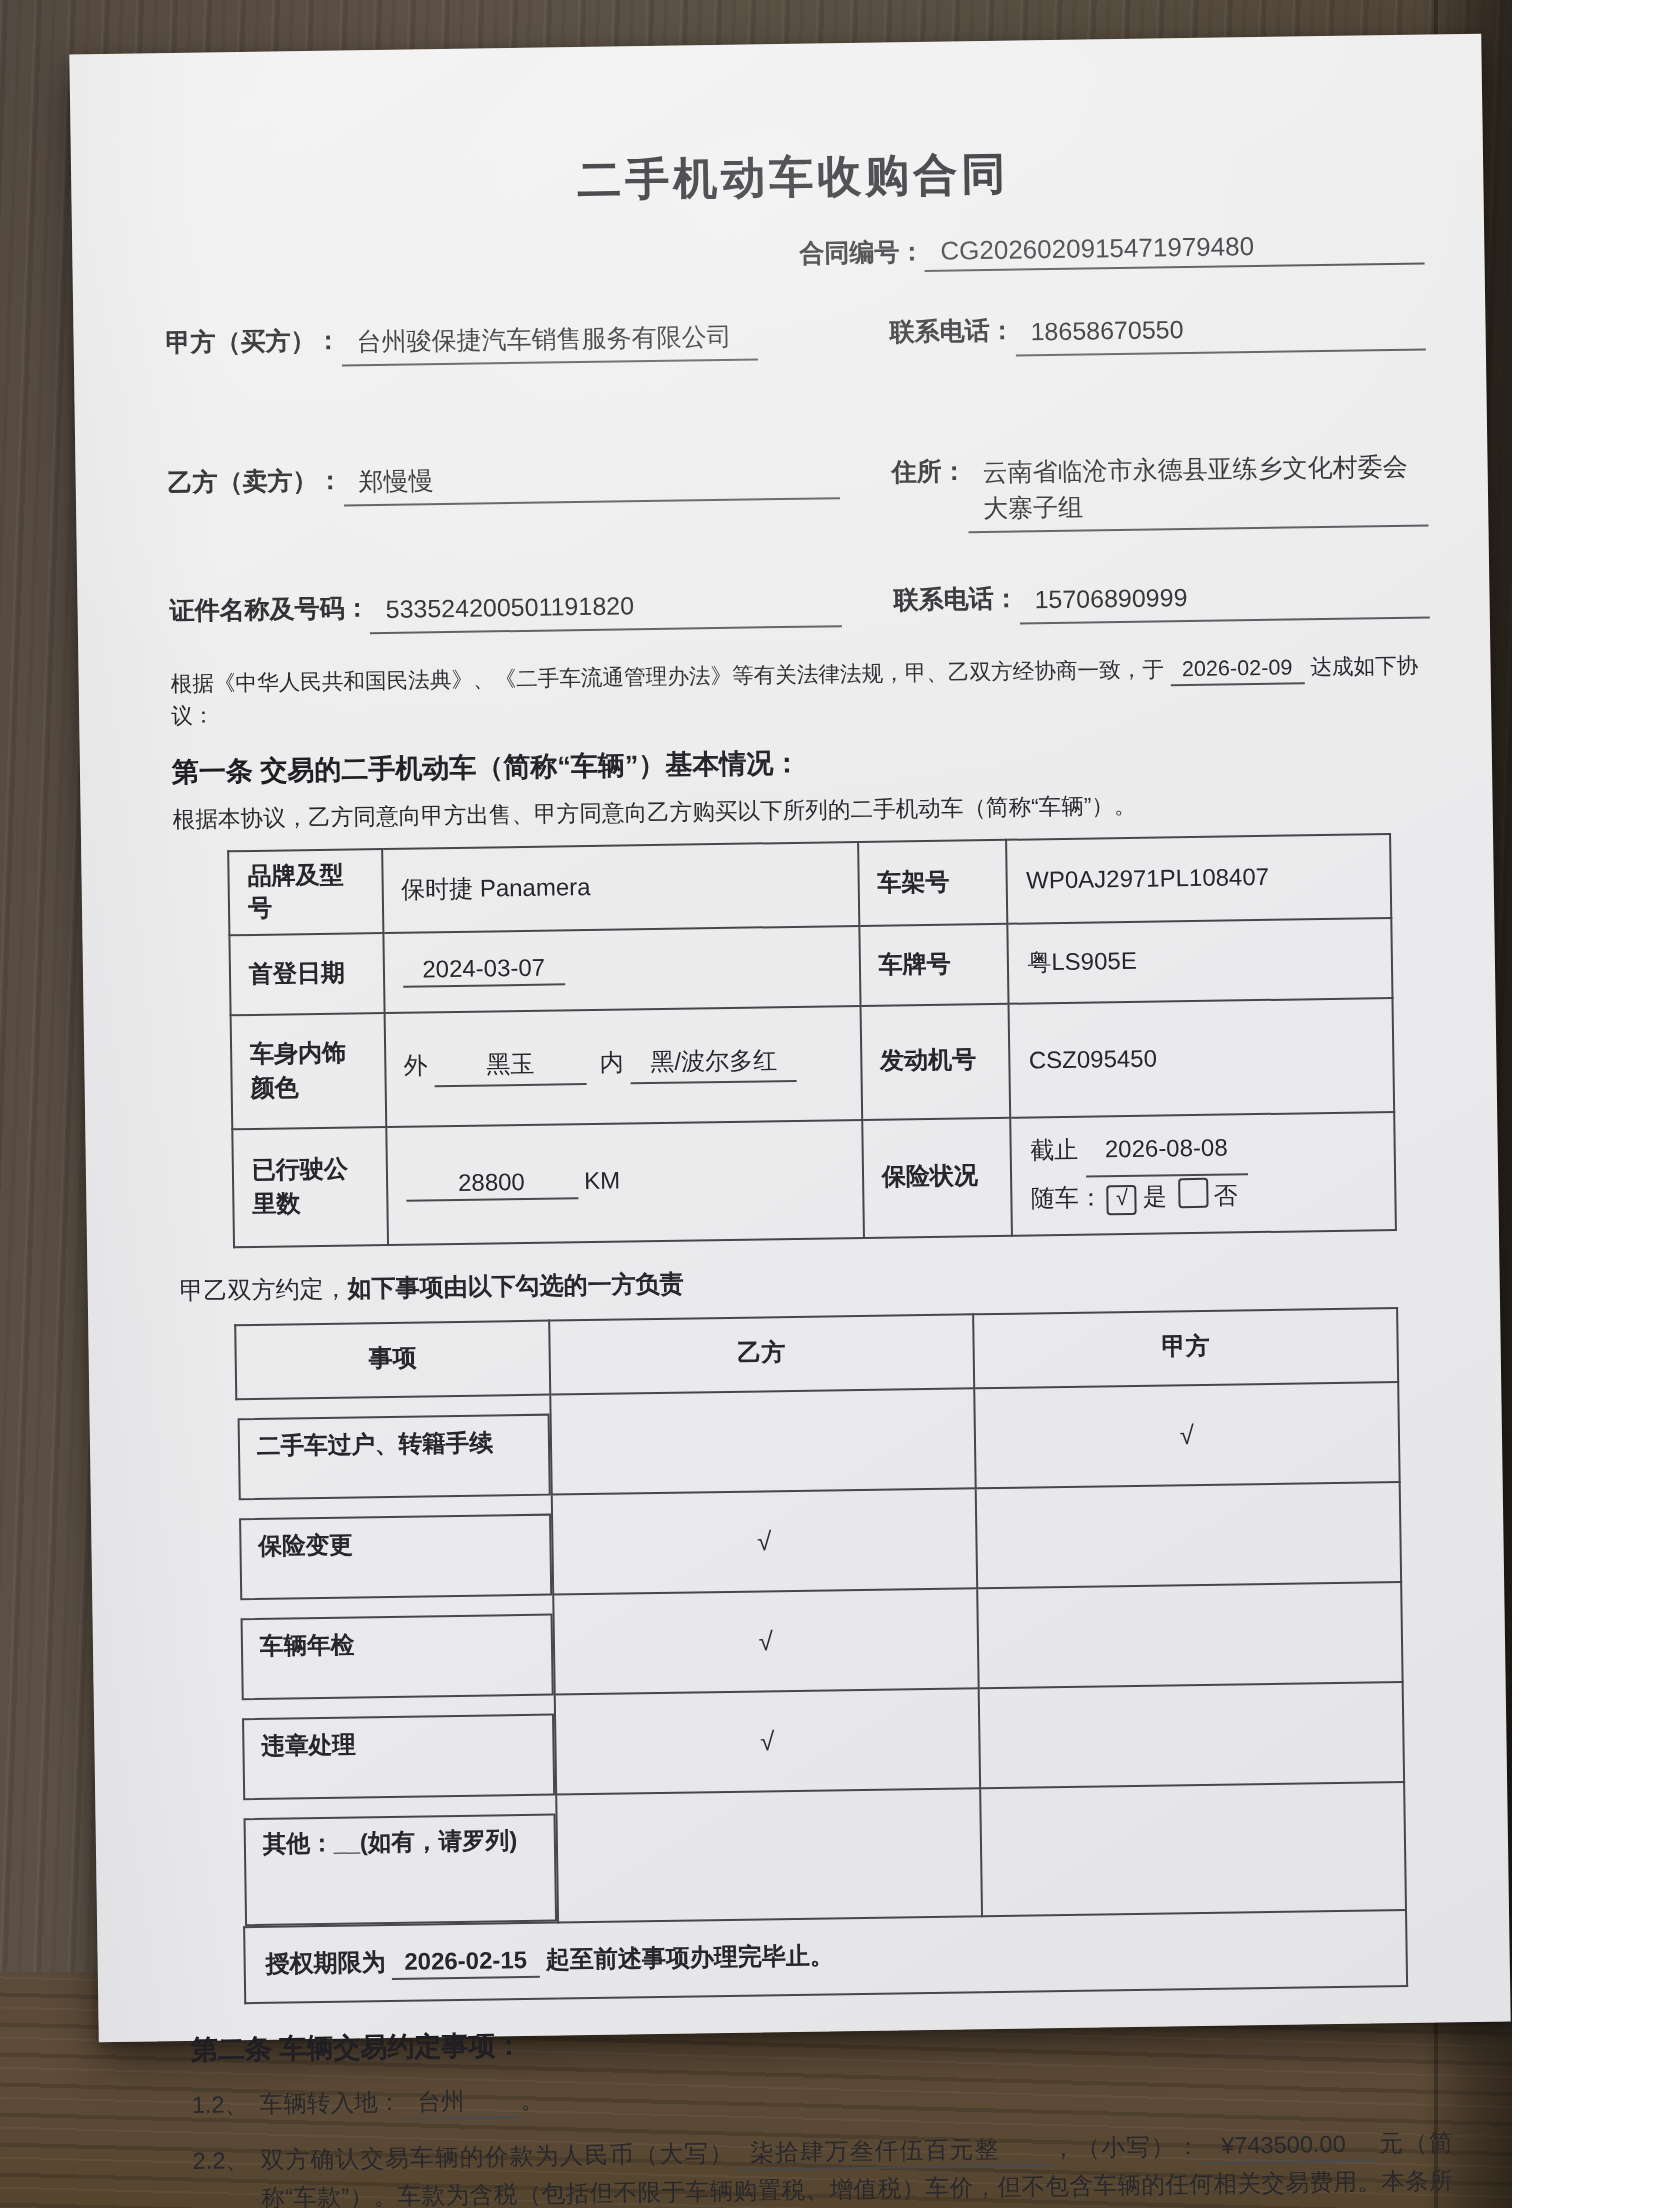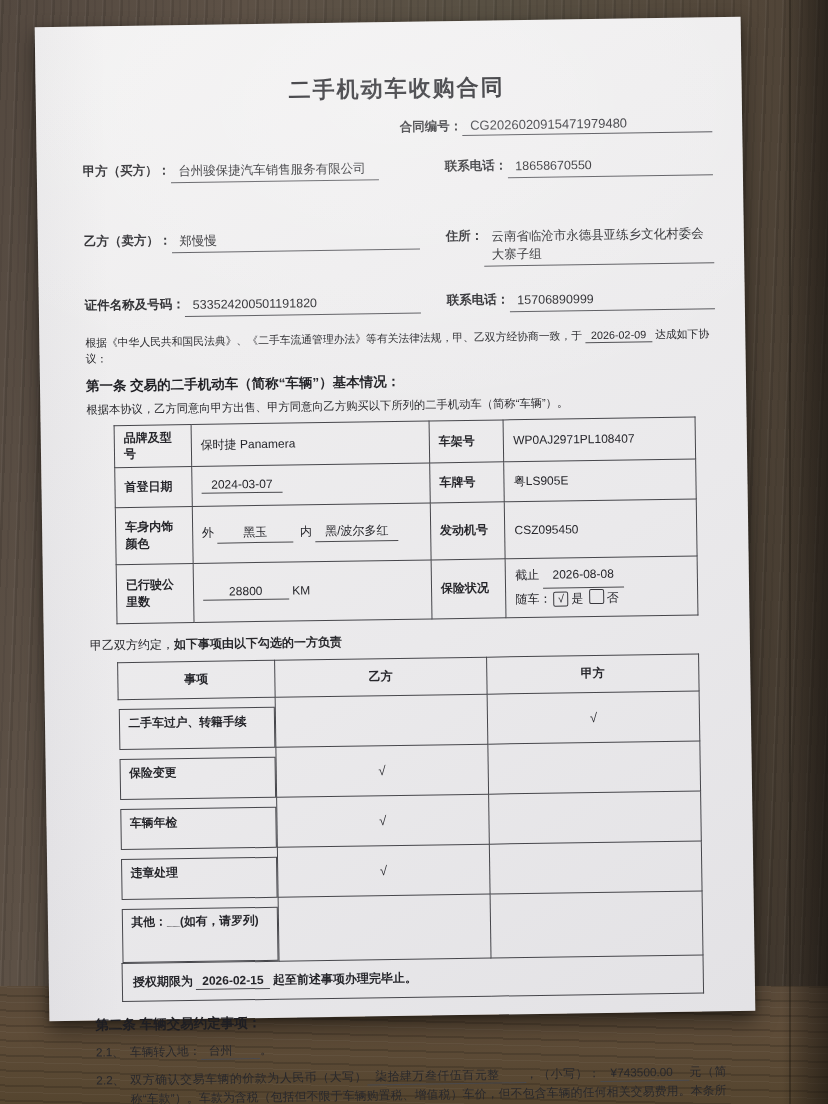--- a/index.html
+++ b/index.html
@@ -1,17 +1,17 @@
 <!DOCTYPE html>
 <html><head>
 <meta charset="utf-8">
 <style>
   html,body{margin:0;padding:0;}
   body{font-family:"Liberation Sans","DejaVu Sans",sans-serif;}
-  .scene{position:relative;width:828px;height:1104px;overflow:hidden;
+  .scene{position:relative;width:756px;height:1104px;overflow:hidden;
     background:linear-gradient(103deg,#544940 0%,#5d5146 22%,#585043 45%,#524639 70%,#463c31 88%,#3a322a 100%);}
   .scene::before{content:"";position:absolute;inset:0;
     background:repeating-linear-gradient(92deg,rgba(255,255,255,.035) 0 1px,rgba(0,0,0,.10) 2px 4px,rgba(0,0,0,0) 4px 9px,rgba(0,0,0,.05) 9px 11px,rgba(0,0,0,0) 11px 17px);}
   .wood-bottom{position:absolute;left:0;right:0;bottom:0;height:118px;
     background:linear-gradient(180deg,#5a4a39 0%,#5e4c38 40%,#55452f 100%);}
   .wood-bottom::before{content:"";position:absolute;inset:0;
     background:repeating-linear-gradient(181.5deg,rgba(0,0,0,.14) 0 2px,rgba(0,0,0,0) 2px 7px,rgba(255,255,255,.04) 7px 8px,rgba(0,0,0,0) 8px 15px);}
   .wood-right{position:absolute;top:0;right:0;width:46px;height:100%;
     background:linear-gradient(90deg,rgba(25,20,15,0) 0%,rgba(25,20,15,.38) 55%,rgba(15,12,9,.55) 100%);}
   .wood-seam{position:absolute;top:0;right:37px;width:2px;height:100%;background:rgba(20,16,12,.35);}
@@ -206,21 +206,21 @@
       </tr>
       <tr class="foot">
         <td colspan="3"><span>授权期限为</span> <span class="u-inline">2026-02-15</span> <span>起至前述事项办理完毕止。</span></td>
       </tr>
     </tbody>
       </table>
 
     <h2 class="sec-h" style="margin-top:14px">第二条 车辆交易约定事项：</h2>
 
     <div class="item">
-      <span class="num">2.1、</span>
+      <span class="num">1.2、</span>
       <span class="itext"><span>车辆转入地：</span><span class="u-inline" style="padding:0 28px 1px 8px">台州</span><span>。</span></span>
     </div>
 
     <div class="item">
       <span class="num">2.2、</span>
       <span class="itext">
         <span>双方确认交易车辆的价款为人民币（大写）</span><span class="u-inline" style="padding:0 26px 1px 8px">柒拾肆万叁仟伍百元整</span><span>，（小写）：</span><span class="u-inline" style="padding:0 16px 1px 10px">¥743500.00</span><span>元（简称“车款”）。车款为含税（包括但不限于车辆购置税、增值税）车价，但不包含车辆的任何相关交易费用。本条所称相关交易费用包括但不限于车辆运输（油）费、过户交易费和评估验车费，双方特此确认，交易费用由</span>
         
       </span>
     </div>

